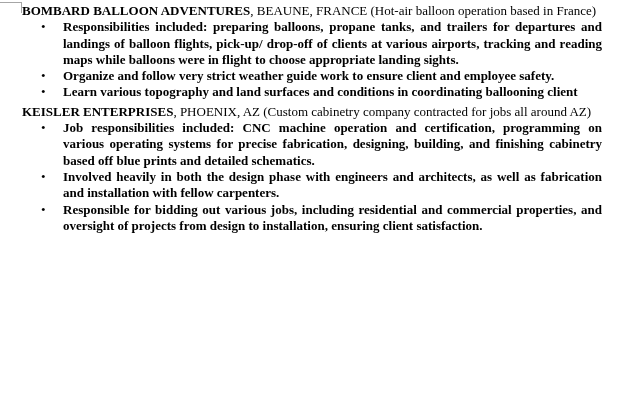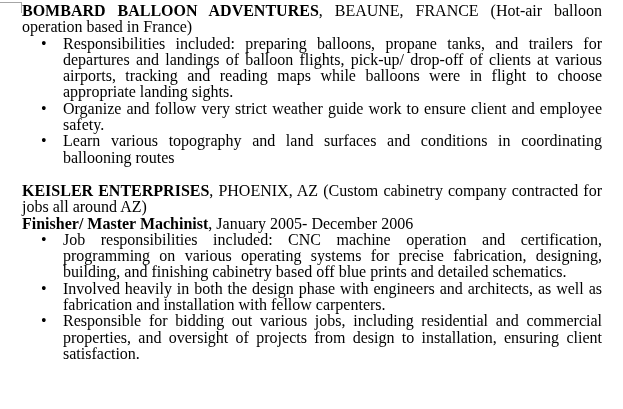--- a/index.html
+++ b/index.html
@@ -4,40 +4,40 @@
 <style>
   html, body { margin: 0; padding: 0; background: #ffffff; }
   .page {
     position: relative;
     width: 623px;
     height: 409px;
     box-sizing: border-box;
     background: #ffffff;
     padding: 3px 21px 0 22px;
     font-family: "Liberation Serif", "DejaVu Serif", serif;
-    font-size: 16px;
+    font-size: 13px;
     line-height: 16.3px;
     color: #000000;
     overflow: hidden;
   }
   .border-fragment { position: absolute; left: 0; top: 0; width: 24px; height: 14px; }
   .bf-h { position: absolute; left: 0; top: 2px; width: 22px; height: 1px; background: #a6a6a6; }
   .bf-v { position: absolute; left: 21px; top: 2px; width: 1px; height: 11px; background: #a6a6a6; }
   p { margin: 0; text-align: justify; }
   .bold { font-weight: bold; }
   .section { margin: 0; }
-  .section + .section { margin-top: 17px; }
+  .section + .section { margin-top: 3px; }
   .bullet-item { position: relative; padding-left: 41px; }
   .bullet-dot {
     position: absolute;
     left: 19px;
     top: 0;
     font-family: "Liberation Serif", "DejaVu Serif", serif;
   }
-  .bullet-text { text-align: justify; }
+  .bullet-text { text-align: justify; font-weight: bold; }
 </style>
 </head>
 <body>
 
 <div class="page">
 
   <div class="border-fragment">
     <div class="bf-h"></div>
     <div class="bf-v"></div>
   </div>
@@ -48,28 +48,27 @@
       <div class="bullet-item">
         <span class="bullet-dot">•</span>
         <p class="bullet-text">Responsibilities included: preparing balloons, propane tanks, and trailers for departures and landings of balloon flights, pick-up/ drop-off of clients at various airports, tracking and reading maps while balloons were in flight to choose appropriate landing sights.</p>
       </div>
       <div class="bullet-item">
         <span class="bullet-dot">•</span>
         <p class="bullet-text">Organize and follow very strict weather guide work to ensure client and employee safety.</p>
       </div>
       <div class="bullet-item">
         <span class="bullet-dot">•</span>
-        <p class="bullet-text">Learn various topography and land surfaces and conditions in coordinating ballooning routes</p>
+        <p class="bullet-text">Learn various topography and land surfaces and conditions in coordinating ballooning client</p>
       </div>
     </div>
   </div>
 
   <div class="section">
     <p class="company-line"><span class="bold">KEISLER ENTERPRISES</span><span>, PHOENIX, AZ (Custom cabinetry company contracted for jobs all around AZ)</span></p>
-    <p class="role-line"><span class="bold">Finisher/ Master Machinist</span><span>, January 2005- December 2006</span></p>
     <div class="bullet-list">
       <div class="bullet-item">
         <span class="bullet-dot">•</span>
         <p class="bullet-text">Job responsibilities included: CNC machine operation and certification, programming on various operating systems for precise fabrication, designing, building, and finishing cabinetry based off blue prints and detailed schematics.</p>
       </div>
       <div class="bullet-item">
         <span class="bullet-dot">•</span>
         <p class="bullet-text">Involved heavily in both the design phase with engineers and architects, as well as fabrication and installation with fellow carpenters.</p>
       </div>
       <div class="bullet-item">

